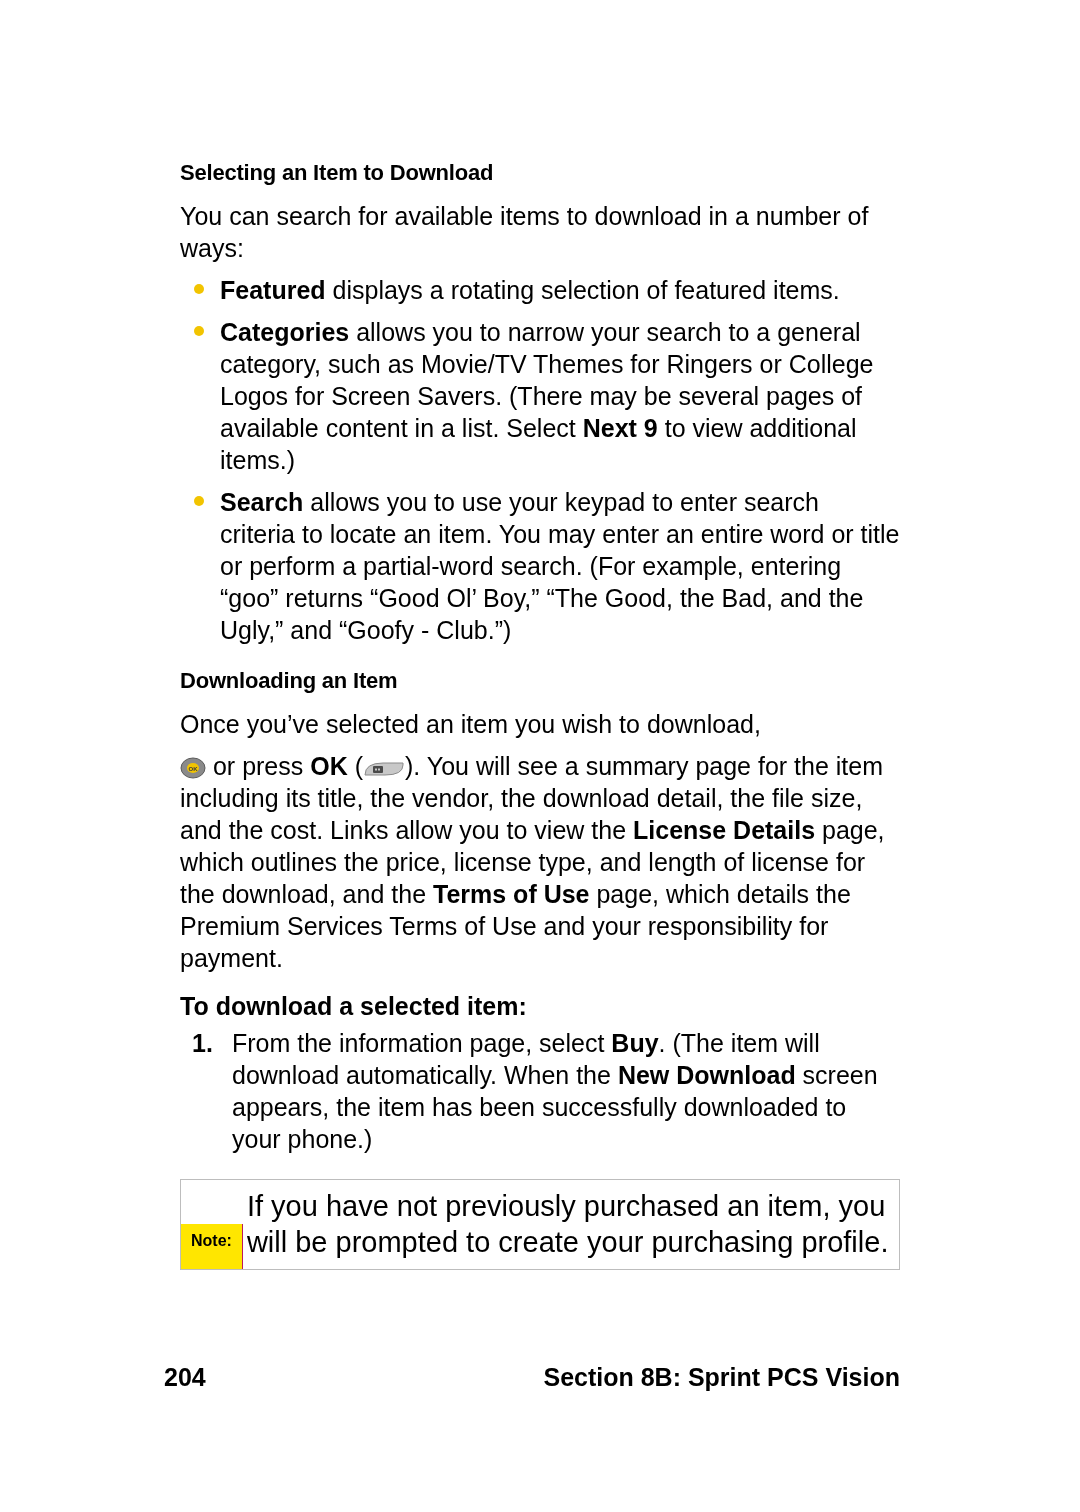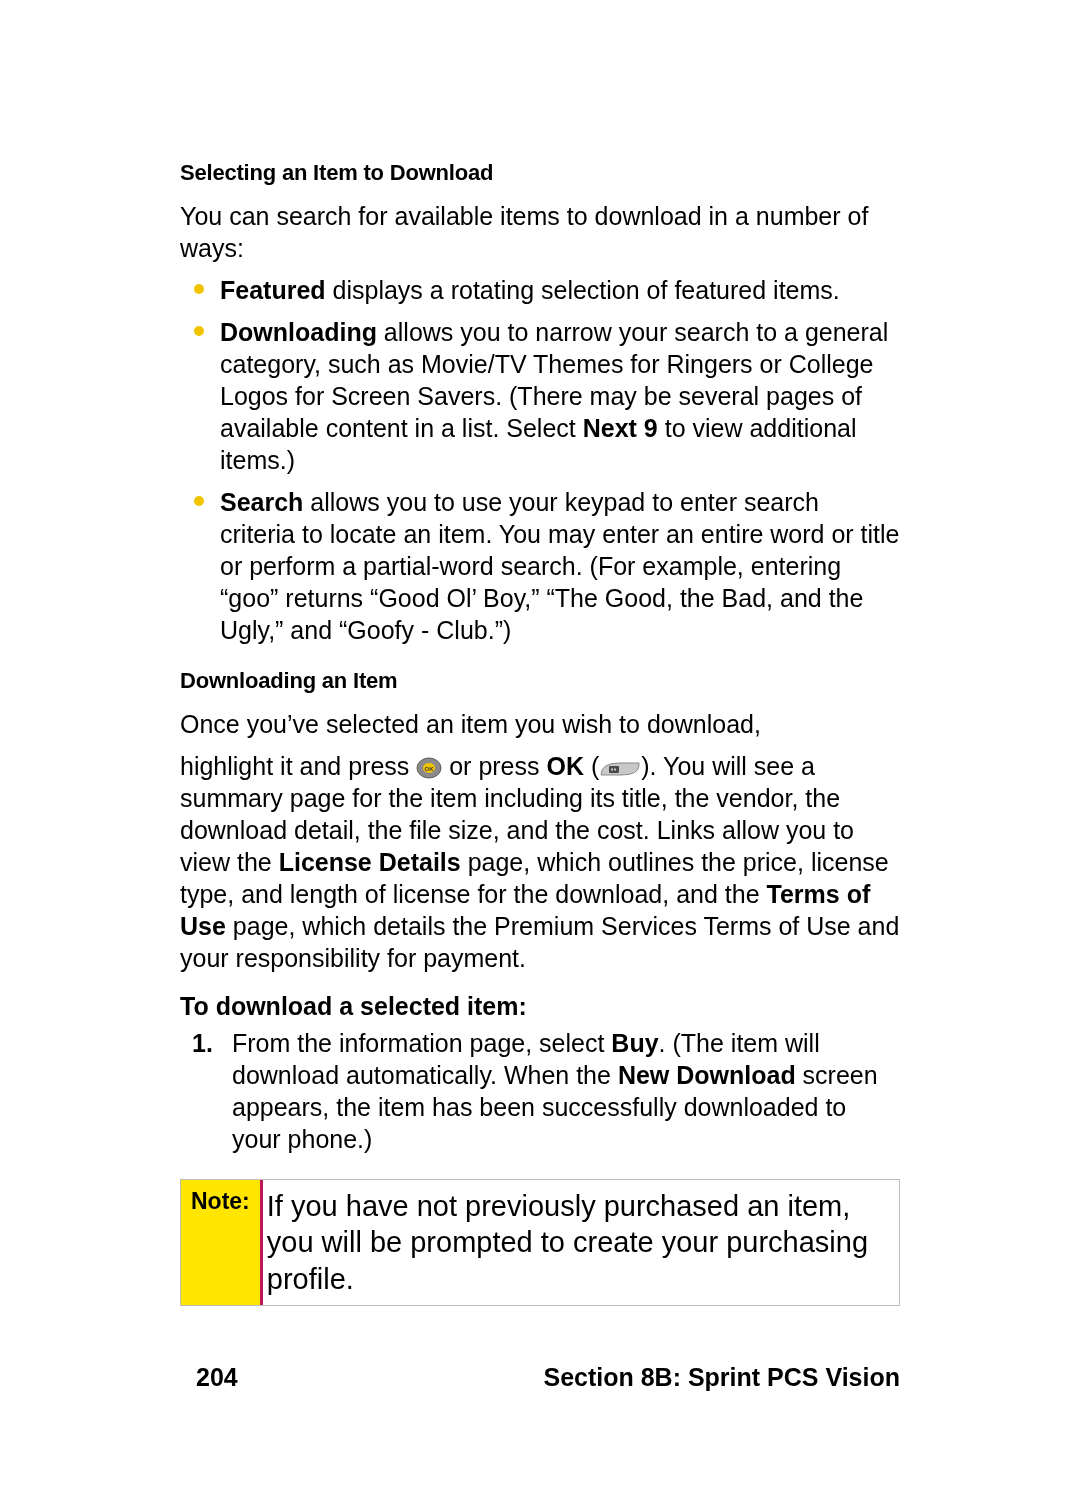--- a/index.html
+++ b/index.html
@@ -77,33 +77,34 @@
     vertical-align: -4px;
   }
   .note-box {
     display: flex;
     border: 1px solid #bdbdbd;
     margin-top: 18px;
   }
   .note-label {
     background: #ffe600;
     font-weight: 700;
-    font-size: 23px;
+    font-size: 16px;
     padding: 8px 10px;
     white-space: nowrap;
-    border-right: 3px solid #be185d;
+    border-right: 1px solid #be185d;
+    margin-top: 44px;
   }
   .note-text {
     font-size: 29px;
     line-height: 1.25;
     padding: 8px 4px;
   }
   .footer {
     position: absolute;
-    left: 196px;
+    left: 164px;
     right: 180px;
     bottom: 120px;
     display: flex;
     justify-content: space-between;
     font-weight: 700;
     font-size: 25px;
   }
 </style>
 </head>
 <body>
@@ -112,33 +113,32 @@
 
   <div class="h2">Selecting an Item to Download</div>
 
   <p class="body-text">You can search for available items to download in a number of ways:</p>
 
   <ul class="bullet-list">
     <li>
       <span class="bold">Featured</span><span> displays a rotating selection of featured items.</span>
     </li>
     <li>
-      <span class="bold">Downloading</span><span> allows you to narrow your search to a general category, such as Movie/TV Themes for Ringers or College Logos for Screen Savers. (There may be several pages of available content in a list. Select </span><span class="bold">Next 9</span><span> to view additional items.)</span>
+      <span class="bold">Categories</span><span> allows you to narrow your search to a general category, such as Movie/TV Themes for Ringers or College Logos for Screen Savers. (There may be several pages of available content in a list. Select </span><span class="bold">Next 9</span><span> to view additional items.)</span>
     </li>
     <li>
       <span class="bold">Search</span><span> allows you to use your keypad to enter search criteria to locate an item. You may enter an entire word or title or perform a partial-word search. (For example, entering “goo” returns “Good Ol’ Boy,” “The Good, the Bad, and the Ugly,” and “Goofy - Club.”)</span>
     </li>
   </ul>
 
   <div class="h2">Downloading an Item</div>
 
   <p class="body-text">Once you’ve selected an item you wish to download,</p>
 
   <p class="body-text">
-    <span>highlight it and press </span>
     <span class="key-icon">
       <svg width="26" height="22" viewBox="0 0 26 22">
         <ellipse cx="13" cy="11" rx="12" ry="10" fill="#8a8a8a" stroke="#5a5a5a" stroke-width="1"></ellipse>
         <ellipse cx="13" cy="11" rx="6" ry="5" fill="#f2c400"></ellipse>
         <text x="13" y="13.5" text-anchor="middle" font-size="6" font-weight="700" fill="#3a3a3a">OK</text>
       </svg>
     </span>
     <span> or press </span><span class="bold">OK</span><span> (</span><span class="key-icon">
       <svg width="42" height="20" viewBox="0 0 42 20">
         <path d="M2 16 Q2 4 20 4 L40 4 L40 6 Q40 16 22 16 Z" fill="#c8c8c8" stroke="#8a8a8a" stroke-width="1"></path>

